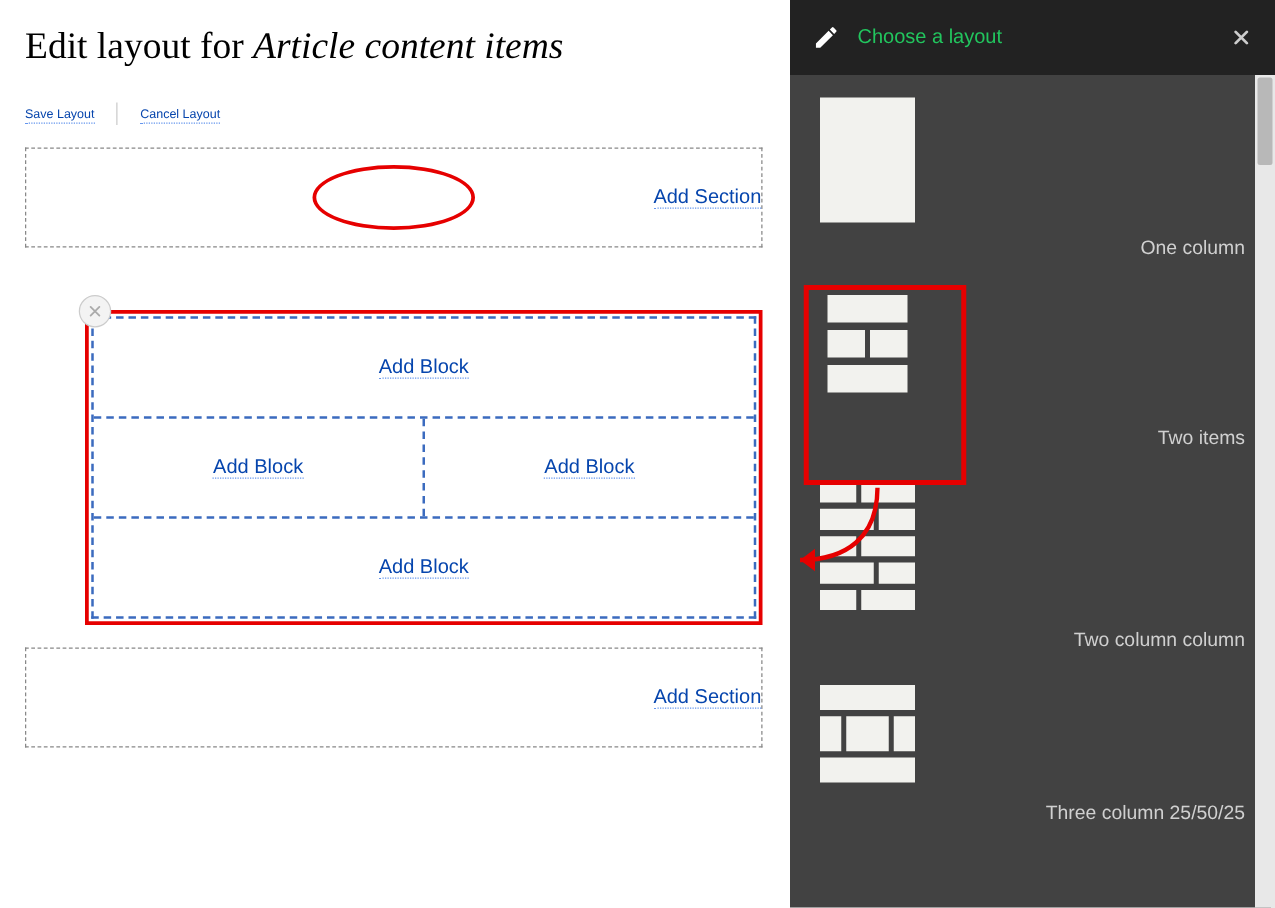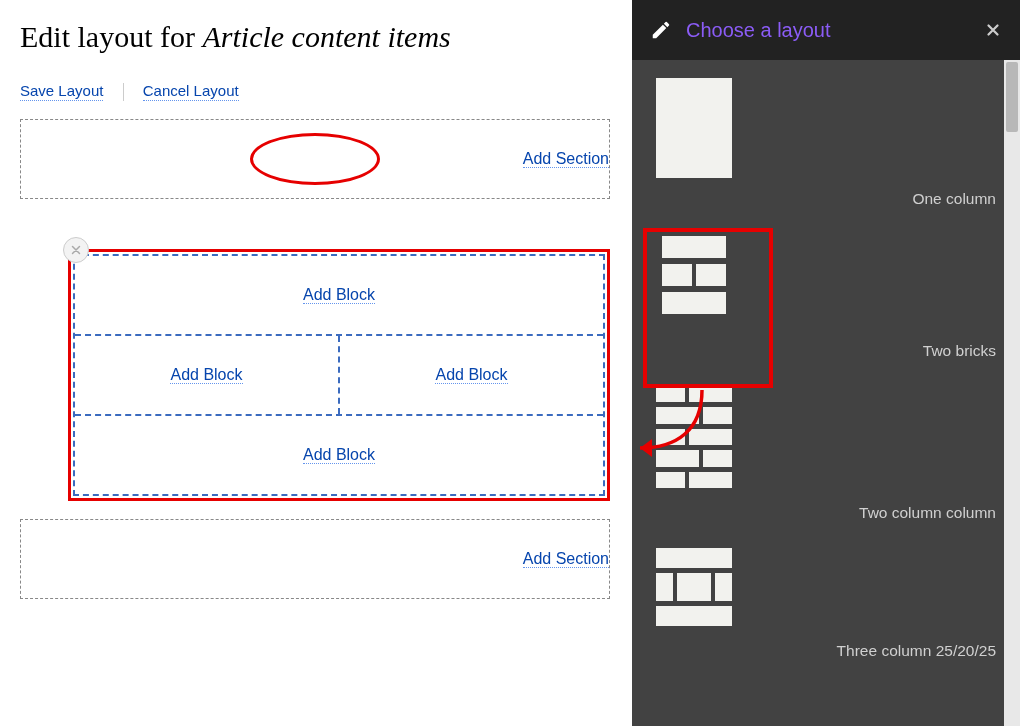--- a/index.html
+++ b/index.html
@@ -3,21 +3,21 @@
   <meta charset="utf-8">
   <style>
     * { box-sizing: border-box; margin: 0; padding: 0; }
     body { font-family: Georgia, 'Times New Roman', serif; width: 1020px; height: 726px; overflow: hidden; position: relative; background: #fff; }
     
     .main-area { position: absolute; left: 0; top: 0; width: 630px; height: 726px; padding: 20px; }
     
     .page-title { font-size: 30px; font-weight: normal; margin-bottom: 28px; }
     .page-title .italic { font-style: italic; }
     
-    .toolbar { margin-bottom: 18px; font-family: Arial, sans-serif; font-size: 15px; }
+    .toolbar { margin-bottom: 18px; font-family: Arial, sans-serif; font-size: 10px; }
     .toolbar a { color: #0645ad; text-decoration: none; border-bottom: 1px dotted #6495ED; padding-bottom: 1px; margin-right: 20px; }
     .toolbar .divider { display: inline-block; width: 1px; height: 18px; background: #ccc; vertical-align: middle; margin: 0 15px 0 -5px; }
     
     .add-section-box { border: 1.5px dashed #888; text-align: right; padding: 30px 0; margin-bottom: 50px; }
     .add-section-box.after { margin-top: 18px; margin-bottom: 0; }
     .add-section-link { color: #0645ad; text-decoration: none; border-bottom: 1px dotted #6495ED; font-family: Arial, sans-serif; font-size: 16px; }
     
     .section-wrapper { position: relative; margin-left: 48px; }
     .close-badge { position: absolute; left: -5px; top: -12px; width: 26px; height: 26px; border-radius: 50%; background: #f3f3f3; border: 1px solid #ccc; display: flex; align-items: center; justify-content: center; z-index: 3; }
     .close-badge svg { width: 14px; height: 14px; fill: #aaa; }
@@ -32,21 +32,21 @@
     .row-bottom { text-align: center; padding: 30px 0; }
     .add-block-link { color: #0645ad; text-decoration: none; border-bottom: 1px dotted #6495ED; font-family: Arial, sans-serif; font-size: 16px; }
     
     
     .red-circle { position: absolute; border: 3px solid #e60000; border-radius: 50%; width: 130px; height: 52px; pointer-events: none; }
     
     
     .side-panel { position: absolute; right: 0; top: 0; width: 388px; height: 726px; background: #424242; color: #d9d9d9; font-family: Arial, sans-serif; }
     .panel-header { background: #222; height: 60px; display: flex; align-items: center; padding: 0 18px; }
     .panel-header svg.pencil { width: 22px; height: 22px; fill: #fff; margin-right: 14px; }
-    .panel-header .title { font-size: 20px; color: #8b5cf6; flex: 1; }
+    .panel-header .title { font-size: 16px; color: #22c55e; flex: 1; }
     .panel-header svg.close { width: 18px; height: 18px; fill: #ccc; cursor: pointer; }
     
     .panel-body { padding: 18px 24px 0 24px; height: calc(726px - 60px); overflow-y: auto; position: relative; text-align: right; }
     .scrollbar-track { position: absolute; right: 0; top: 60px; width: 16px; height: calc(726px - 60px); background: #e8e8e8; }
     .scrollbar-thumb { position: absolute; left: 2px; top: 2px; width: 12px; height: 70px; background: #b8b8b8; border-radius: 2px; }
     
     .layout-option { margin-bottom: 22px; }
     .layout-option .thumb { width: 76px; background: #f2f2ee; margin-bottom: 12px; position: relative; }
     .layout-option .label { font-size: 15.5px; color: #d0d0d0; }
     
@@ -143,21 +143,21 @@
 
     <div class="layout-option" style="position:relative;">
       <div class="thumb two-col">
         <div class="bar-full"></div>
         <div class="bar-split">
             <div></div>
             <div></div>
           </div>
         <div class="bar-full"></div>
       </div>
-      <div class="label">Two bricks</div>
+      <div class="label">Two items</div>
     </div>
 
     <div class="layout-option">
       <div class="thumb bricks">
         <div class="r">
             <div class="a"></div>
             <div class="b"></div>
           </div>
         <div class="r">
             <div class="b"></div>
@@ -182,21 +182,21 @@
     <div class="layout-option">
       <div class="thumb three-col">
         <div class="bar-full"></div>
         <div class="bar-tri">
             <div class="s"></div>
             <div class="m"></div>
             <div class="s"></div>
           </div>
         <div class="bar-full"></div>
       </div>
-      <div class="label">Three column 25/20/25</div>
+      <div class="label">Three column 25/50/25</div>
     </div>
   </div>
 
   <div class="scrollbar-track">
     <div class="scrollbar-thumb"></div>
   </div>
 </div>
 
 <div class="red-box-highlight" style="left:643px; top:228px; width:130px; height:160px;"></div>
 

